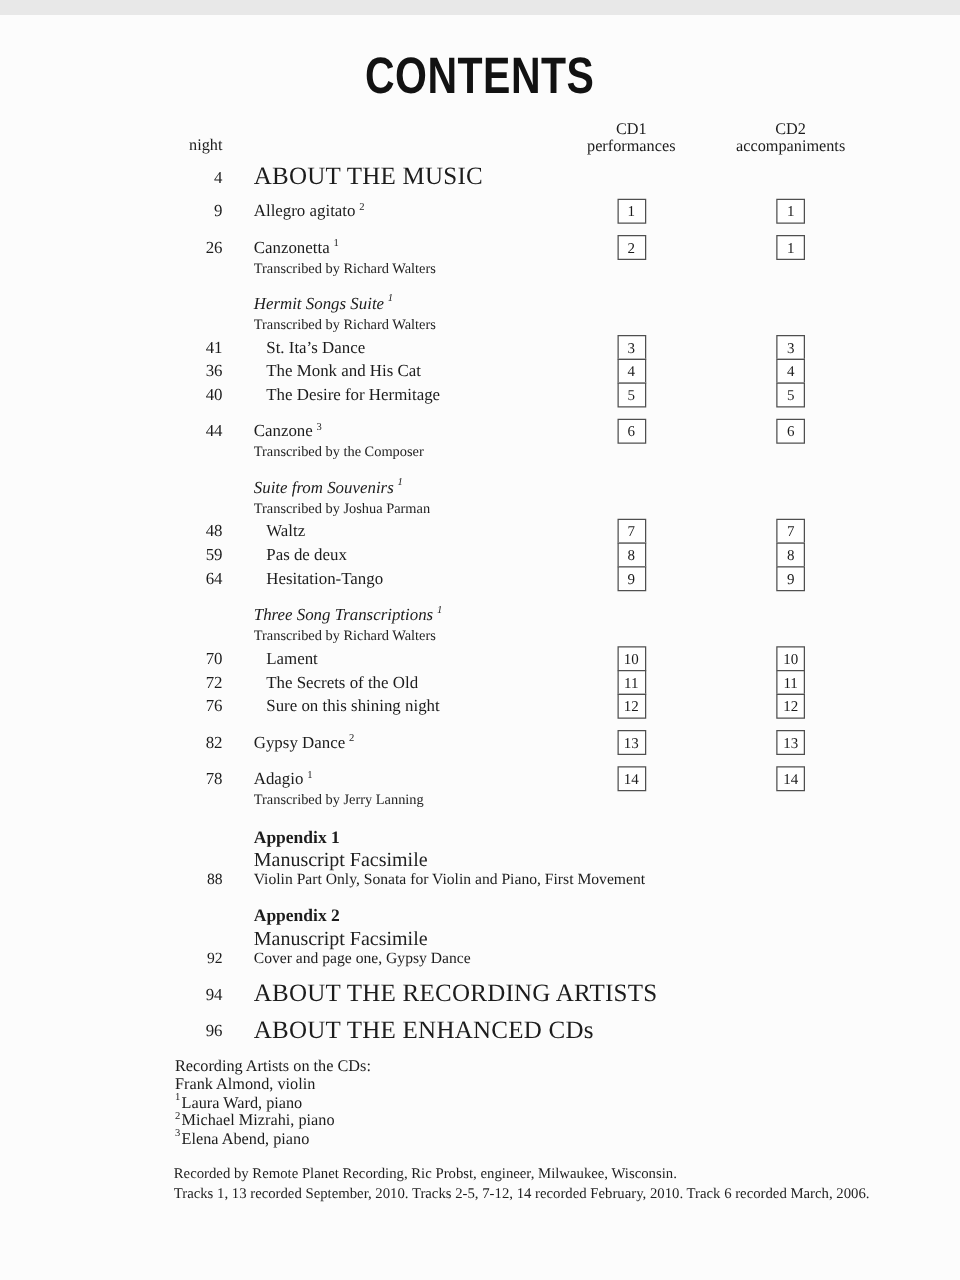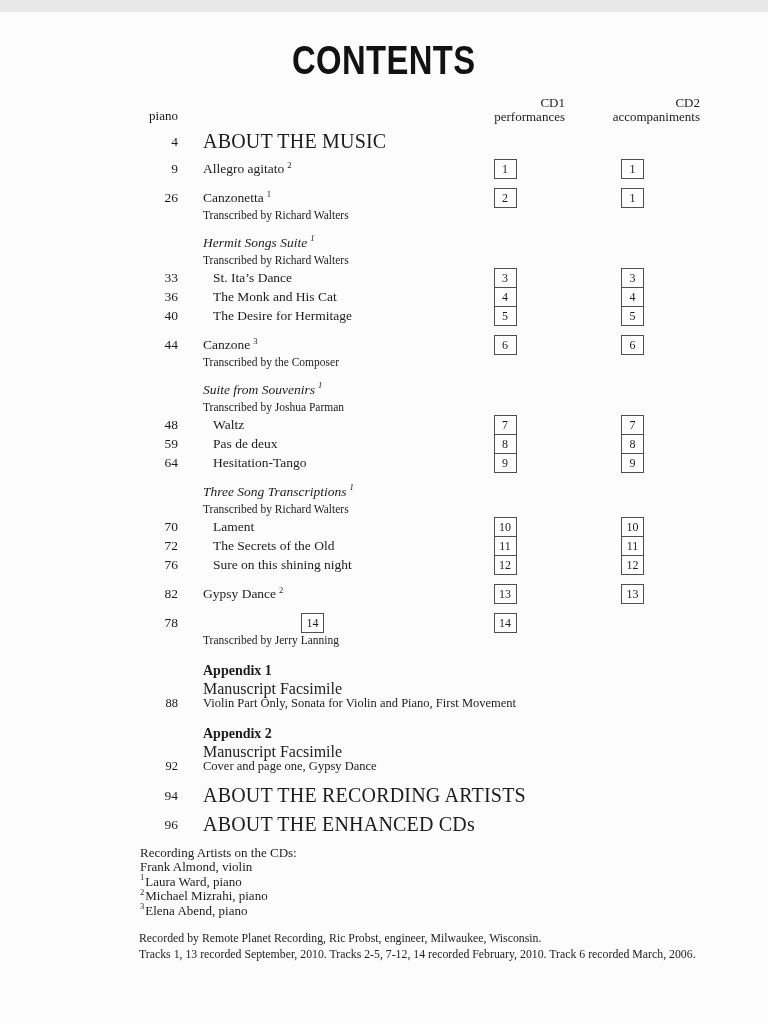--- a/index.html
+++ b/index.html
@@ -11,21 +11,21 @@
   .title {
     margin:28px 0 0; text-align:center;
     font-family:"Liberation Sans", sans-serif; font-weight:700;
     font-size:41px; letter-spacing:0.5px; line-height:1; color:#121212;
   }
   .title-inner { display:inline-block; transform:scaleX(0.8); transform-origin:center; }
 
   .trow { display:grid; grid-template-columns:180px 265px 120px 135px; align-items:center; height:19px; }
   .c-page { text-align:right; padding-right:2px; font-size:13.5px; }
   .c-title { padding-left:23px; font-size:13.5px; white-space:nowrap; }
-  .c-cd { text-align:right; }
+  .c-cd { text-align:center; }
 
   .header-row { margin-top:13px; height:30px; align-items:end; }
   .header-row .c-page { font-size:13px; padding-bottom:1px; }
   .colhead { font-size:13px; line-height:14px; }
 
   #toc-body { margin-top:6px; }
   .section { margin-top:10px; }
   .section:first-child { margin-top:0; }
   .section.appendix { margin-top:14px; }
 
@@ -56,21 +56,21 @@
   .note-line { white-space:nowrap; }
 </style>
 </head>
 <body>
 
 <div class="page">
 
   <h1 class="title"><span class="title-inner">CONTENTS</span></h1>
 
   <div class="trow header-row">
-    <div class="c-page colhead">piano</div>
+    <div class="c-page colhead">night</div>
     <div class="c-title"></div>
     <div class="c-cd colhead">
       <div>CD1</div>
       <div>performances</div>
     </div>
     <div class="c-cd colhead">
       <div>CD2</div>
       <div>accompaniments</div>
     </div>
   </div>
@@ -125,21 +125,21 @@
           <div class="c-page"></div>
           <div class="c-title italic"><span>Hermit Songs Suite</span><sup>1</sup></div>
           <div class="c-cd"></div>
           <div class="c-cd"></div>
         </div>
         <div class="trow note-row">
           <div class="c-page"></div>
           <div class="c-title note-text">Transcribed by Richard Walters</div>
         </div>
         <div class="trow">
-          <div class="c-page">33</div>
+          <div class="c-page">41</div>
           <div class="c-title indent"><span>St. Ita’s Dance</span></div>
           <div class="c-cd">
             <span class="tbox">
               <span>3</span>
             </span>
           </div>
           <div class="c-cd">
             <span class="tbox">
               <span>3</span>
             </span>
@@ -314,20 +314,21 @@
           <div class="c-cd">
             <span class="tbox">
               <span>13</span>
             </span>
           </div>
         </div>
       </div>
       <div class="section">
         <div class="trow">
           <div class="c-page">78</div>
+          <div class="c-title"><span>Adagio</span><sup>1</sup></div>
           <div class="c-cd">
             <span class="tbox">
               <span>14</span>
             </span>
           </div>
           <div class="c-cd">
             <span class="tbox">
               <span>14</span>
             </span>
           </div>

